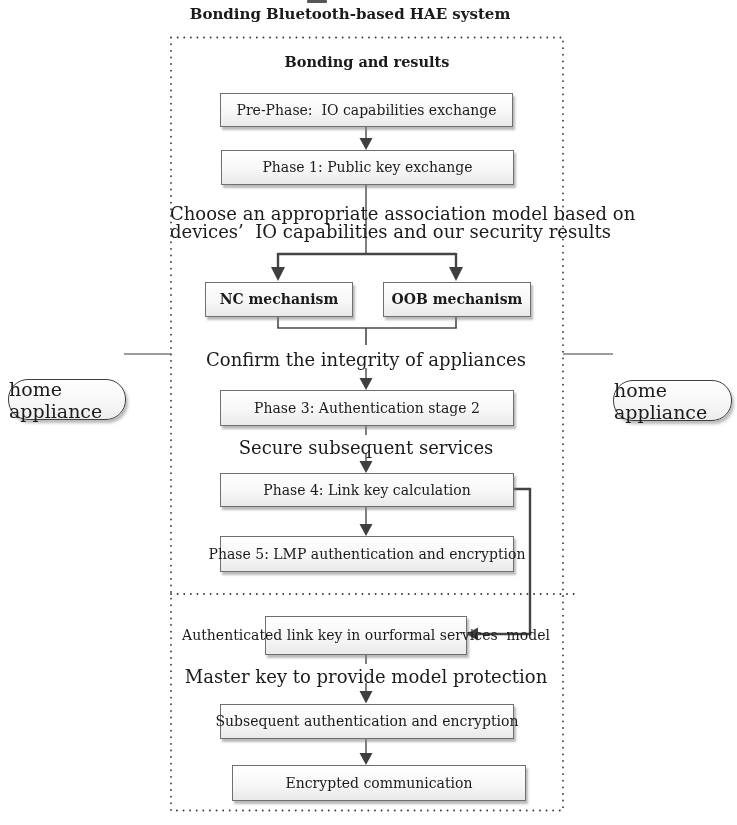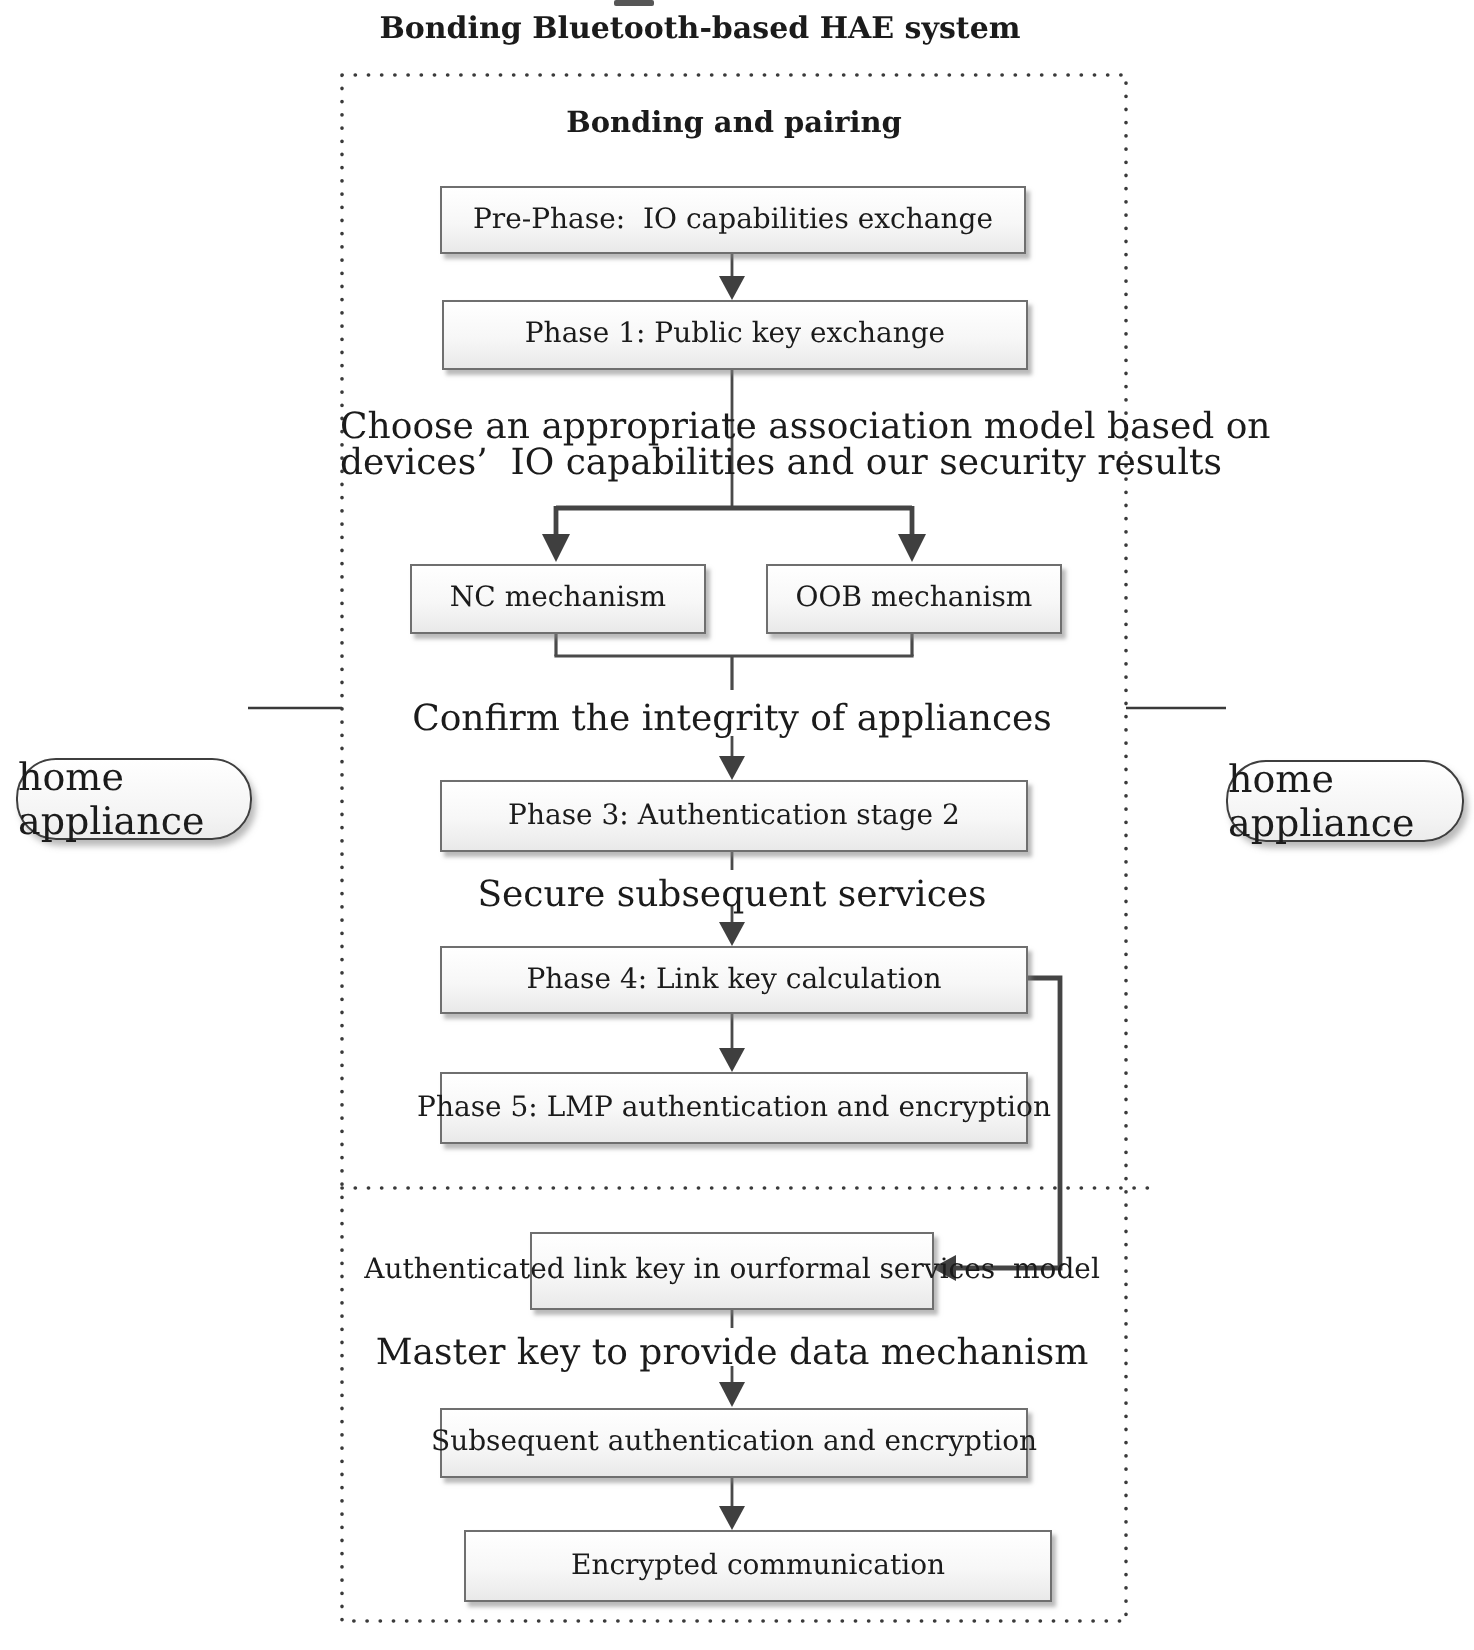--- a/index.html
+++ b/index.html
@@ -118,38 +118,38 @@
     <g>
       <path d="M366,737 V753" stroke="#4a4a4a" stroke-width="1.4" fill="none"></path>
       <polygon points="359.5,753 372.5,753 366,765" fill="#3f3f3f"></polygon>
     </g>
   </svg>
 
   <div class="artifact"></div>
 
   <div class="txt title">Bonding Bluetooth-based HAE system</div>
 
-  <div class="txt section-heading">Bonding and pairing</div>
+  <div class="txt section-heading">Bonding and results</div>
 
   <div class="box" style="left:220px;top:93px;width:291px;height:32px;">
     <span>Pre-Phase:  IO capabilities exchange</span>
   </div>
 
   <div class="box" style="left:221px;top:150px;width:291px;height:33px;justify-content:center;">
     <span>Phase 1: Public key exchange</span>
   </div>
 
   <div class="txt label" style="top:203px;">Choose an appropriate association model based on</div>
   <div class="txt label" style="top:221px;">devices’  IO capabilities and our security results</div>
 
-  <div class="box" style="left:205px;top:282px;width:146px;height:33px;">
+  <div class="box" style="left:205px;top:282px;width:146px;height:33px;font-weight:bold;">
     <span>NC mechanism</span>
   </div>
 
-  <div class="box" style="left:383px;top:282px;width:146px;height:33px;">
+  <div class="box" style="left:383px;top:282px;width:146px;height:33px;font-weight:bold;">
     <span>OOB mechanism</span>
   </div>
 
   <div class="txt label" style="top:349px;">Confirm the integrity of appliances</div>
 
   <div class="box" style="left:220px;top:390px;width:292px;height:34px;">
     <span>Phase 3: Authentication stage 2</span>
   </div>
 
   <div class="txt label" style="top:437px;">Secure subsequent services</div>
@@ -160,21 +160,21 @@
 
   <div class="box" style="left:220px;top:536px;width:292px;height:34px;">
     <span>Phase 5: LMP authentication and encryption</span>
   </div>
 
   <div class="box" style="left:265px;top:616px;width:200px;height:37px;">
     <span>Authenticated link key in our</span>
     <span>formal services  model</span>
   </div>
 
-  <div class="txt label" style="top:666px;">Master key to provide data mechanism</div>
+  <div class="txt label" style="top:666px;">Master key to provide model protection</div>
 
   <div class="box" style="left:220px;top:704px;width:292px;height:33px;">
     <span>Subsequent authentication and encryption</span>
   </div>
 
   <div class="box" style="left:232px;top:765px;width:292px;height:34px;">
     <span>Encrypted communication</span>
   </div>
 
   <div class="stadium" style="left:8px;top:335px;width:116px;height:39px;">

